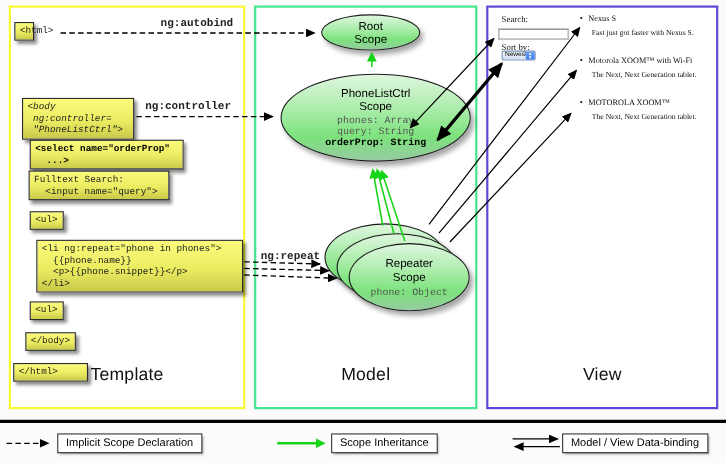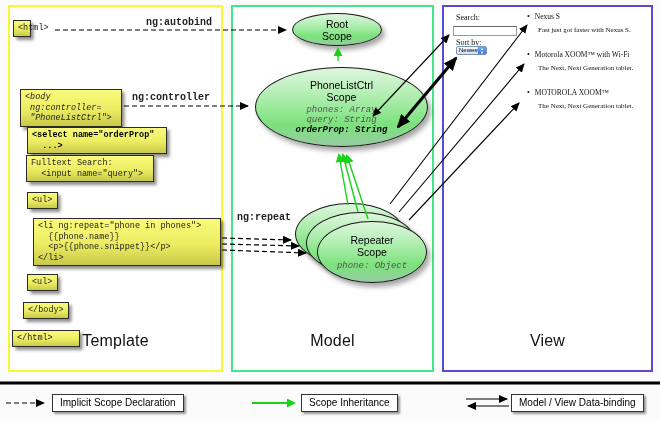--- a/index.html
+++ b/index.html
@@ -27,30 +27,30 @@
   .b-ul1{left:27px;top:192px;width:31px;}
   .b-li{left:33px;top:218px;width:188px;}
   .b-ul2{left:27px;top:274px;width:31px;}
   .b-body-close{left:23px;top:302px;width:46px;}
   .b-html-close{left:12px;top:330px;width:68px;}
   
   .arrow-label{position:absolute;z-index:2;font-family:"Liberation Mono",monospace;
                font-weight:bold;font-size:10px;color:#222;white-space:nowrap;}
   .lbl-autobind{left:146px;top:17px;}
   .lbl-controller{left:132px;top:92px;}
-  .lbl-repeat{left:237px;top:212px;}
+  .lbl-repeat{left:237px;top:228px;}
   
   .scope{position:absolute;z-index:2;box-sizing:border-box;border:1.5px solid #1a1a1a;
          border-radius:50%;box-shadow:3px 4px 5px rgba(0,0,0,.35);
          background:linear-gradient(180deg,#def6de 0%,#b2eeb2 35%,#7ce27c 72%,#97cba1 100%);
          display:flex;flex-direction:column;align-items:center;justify-content:center;
          text-align:center;color:#000;}
   .scope-title{font-size:10.5px;line-height:12px;color:#000;}
   .scope-prop{font-family:"Liberation Mono",monospace;font-size:9px;line-height:10px;
-              white-space:pre;font-style:italic;}
+              white-space:pre;}
   .prop-gray{color:#555;}
   .prop-bold{color:#000;font-weight:bold;}
   .e-root{left:292px;top:13px;width:90px;height:33px;text-align:center;}
   .e-phonelist{left:255px;top:67px;width:173px;height:80px;}
   .e-rep{width:110px;height:62px;}
   .e-rep-back{left:295px;top:203px;}
   .e-rep-mid{left:306px;top:212px;}
   .e-rep-front{left:317px;top:221px;}
   
   .v-label{position:absolute;z-index:2;font-family:"Liberation Serif",serif;

